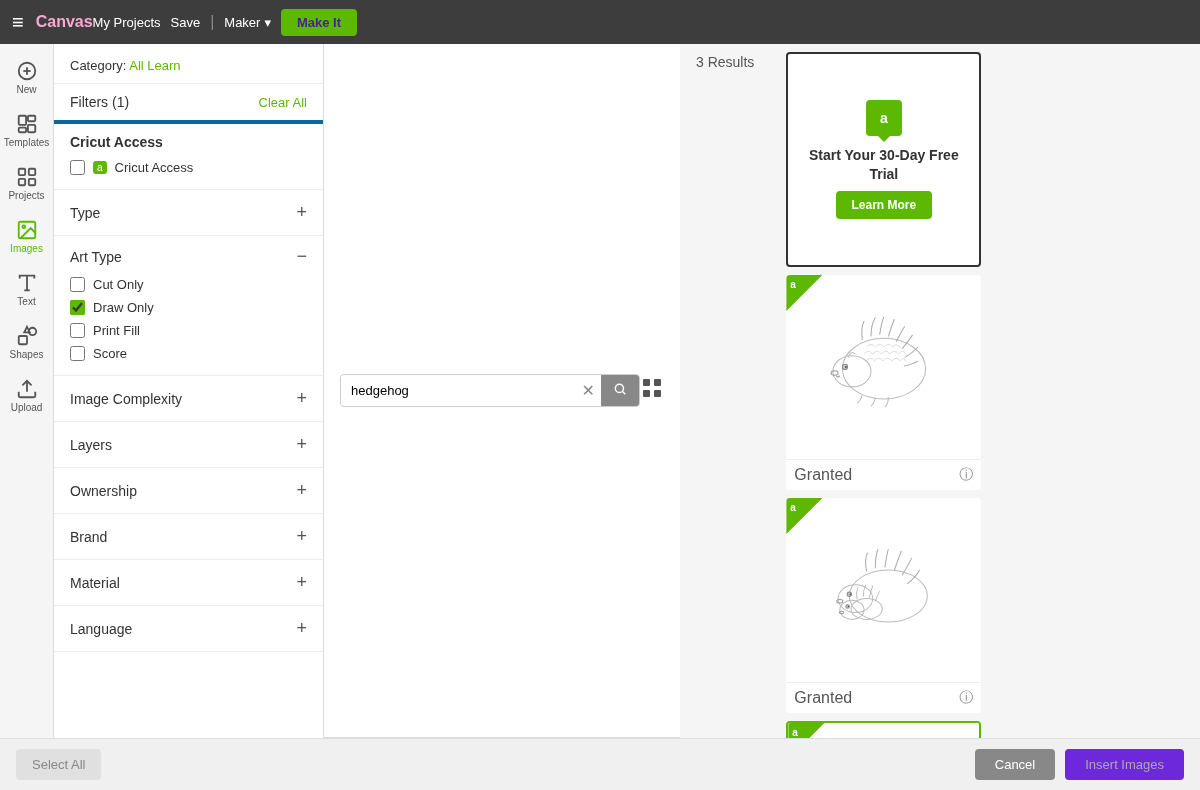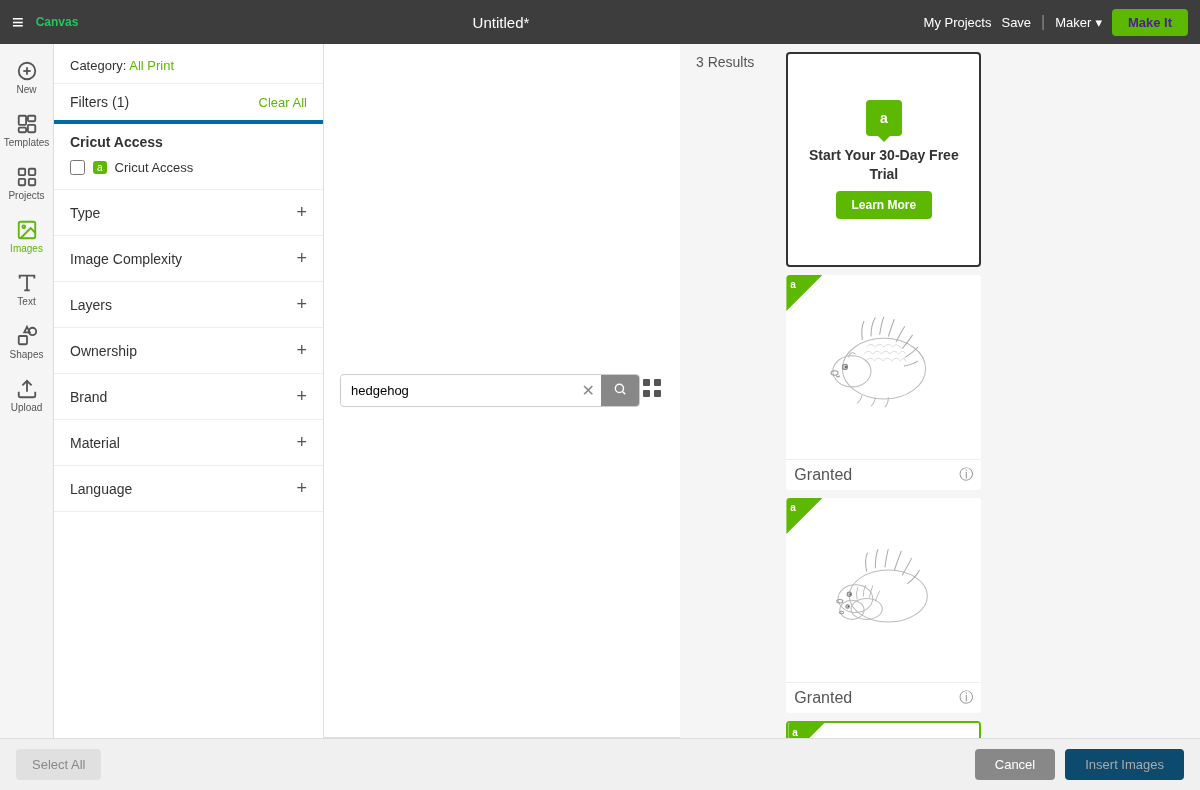--- a/index.html
+++ b/index.html
@@ -8,21 +8,21 @@
     
     .topbar {
       height: 44px;
       background: #3d3d3d;
       display: flex;
       align-items: center;
       padding: 0 12px;
       flex-shrink: 0;
     }
     .topbar-menu { color: white; font-size: 20px; cursor: pointer; margin-right: 12px; }
-    .topbar-logo { color: #22c55e; font-size: 12px; font-weight: 600; flex: 0 0 auto; }
+    .topbar-logo { color: #f9a8d4; font-size: 16px; font-weight: 600; flex: 0 0 auto; }
     .topbar-title { color: white; font-size: 15px; flex: 1; text-align: center; }
     .topbar-right { display: flex; align-items: center; gap: 10px; }
     .topbar-btn { color: white; font-size: 13px; cursor: pointer; background: none; border: none; }
     .topbar-divider { color: #888; }
     .topbar-maker { display: flex; align-items: center; gap: 4px; color: white; font-size: 13px; cursor: pointer; }
     .topbar-make-it { background: #5cb800; color: #4c1d95; border: none; border-radius: 4px; padding: 6px 16px; font-size: 13px; font-weight: 700; cursor: pointer; }
 
     
     .main-layout { display: flex; flex: 1; overflow: hidden; }
 
@@ -263,32 +263,31 @@
       border-top: 1px solid #ddd;
       display: flex;
       align-items: center;
       justify-content: space-between;
       padding: 0 16px;
       flex-shrink: 0;
     }
     .bottom-select-btn { background: #e0e0e0; color: #888; border: none; border-radius: 4px; padding: 8px 16px; font-size: 13px; cursor: pointer; }
     .bottom-right { display: flex; gap: 10px; }
     .cancel-btn { background: #888; color: white; border: none; border-radius: 4px; padding: 8px 20px; font-size: 13px; cursor: pointer; }
-    .insert-btn { background: #0c4a6e; color: #aaa; border: none; border-radius: 4px; padding: 8px 20px; font-size: 13px; cursor: not-allowed; }
+    .insert-btn { background: #6d28d9; color: #aaa; border: none; border-radius: 4px; padding: 8px 20px; font-size: 13px; cursor: not-allowed; }
 
     
     .hedgehog-svg { width: 130px; height: 130px; }
   </style>
 </head>
 <body>
 
 <div class="topbar">
   <span class="topbar-menu">≡</span>
   <span class="topbar-logo">Canvas</span>
-  <span class="topbar-title">Untitled*</span>
   <div class="topbar-right">
     <button class="topbar-btn">My Projects</button>
     <button class="topbar-btn">Save</button>
     <span class="topbar-divider">|</span>
     <div class="topbar-maker">
       <span>Maker</span>
       <span>▾</span>
     </div>
     <button class="topbar-make-it">Make It</button>
   </div>
@@ -361,21 +360,21 @@
           <line x1="12" y1="3" x2="12" y2="15"></line>
         </svg>
       <span>Upload</span>
     </div>
   </div>
 
   <div class="filter-panel">
 
     <div class="category-bar">
       <span>Category:</span>
-      <span class="category-link">All Print</span>
+      <span class="category-link">All Learn</span>
     </div>
 
     <div class="filter-header">
       <span class="filter-title">Filters (1)</span>
       <span class="filter-clear">Clear All</span>
     </div>
 
     <div class="cricut-access-section">
       <div class="cricut-access-title">Cricut Access</div>
       <div class="cricut-access-row">
@@ -385,20 +384,44 @@
       </div>
     </div>
 
     <div class="filter-section">
       <div class="filter-section-header">
         <span class="filter-section-title">Type</span>
         <span class="filter-section-icon">+</span>
       </div>
     </div>
 
+    <div class="art-type-section">
+      <div class="art-type-header">
+        <span class="art-type-title">Art Type</span>
+        <span style="font-size:18px;color:#555;">−</span>
+      </div>
+      <div class="art-type-options">
+        <div class="art-type-option">
+          <input type="checkbox" style="">
+          <label>Cut Only</label>
+        </div>
+        <div class="art-type-option">
+          <input type="checkbox" checked="" style="accent-color: rgb(92, 184, 0);">
+          <label>Draw Only</label>
+        </div>
+        <div class="art-type-option">
+          <input type="checkbox" style="">
+          <label>Print Fill</label>
+        </div>
+        <div class="art-type-option">
+          <input type="checkbox" style="">
+          <label>Score</label>
+        </div>
+      </div>
+    </div>
 
     <div class="filter-section">
       <div class="filter-section-header">
         <span class="filter-section-title">Image Complexity</span>
         <span class="filter-section-icon">+</span>
       </div>
     </div>
 
     <div class="filter-section">
       <div class="filter-section-header">

